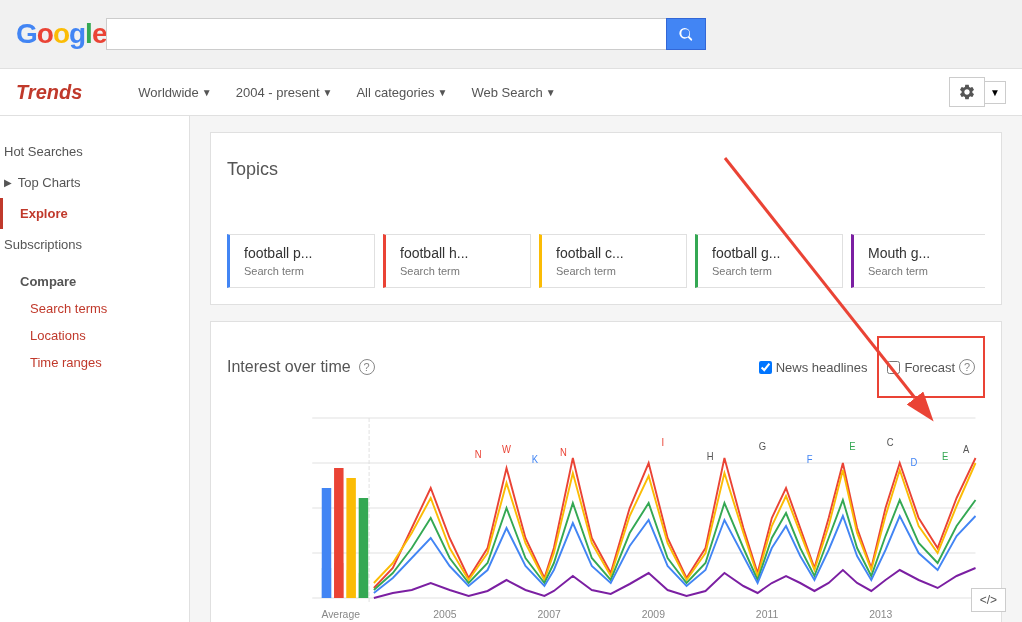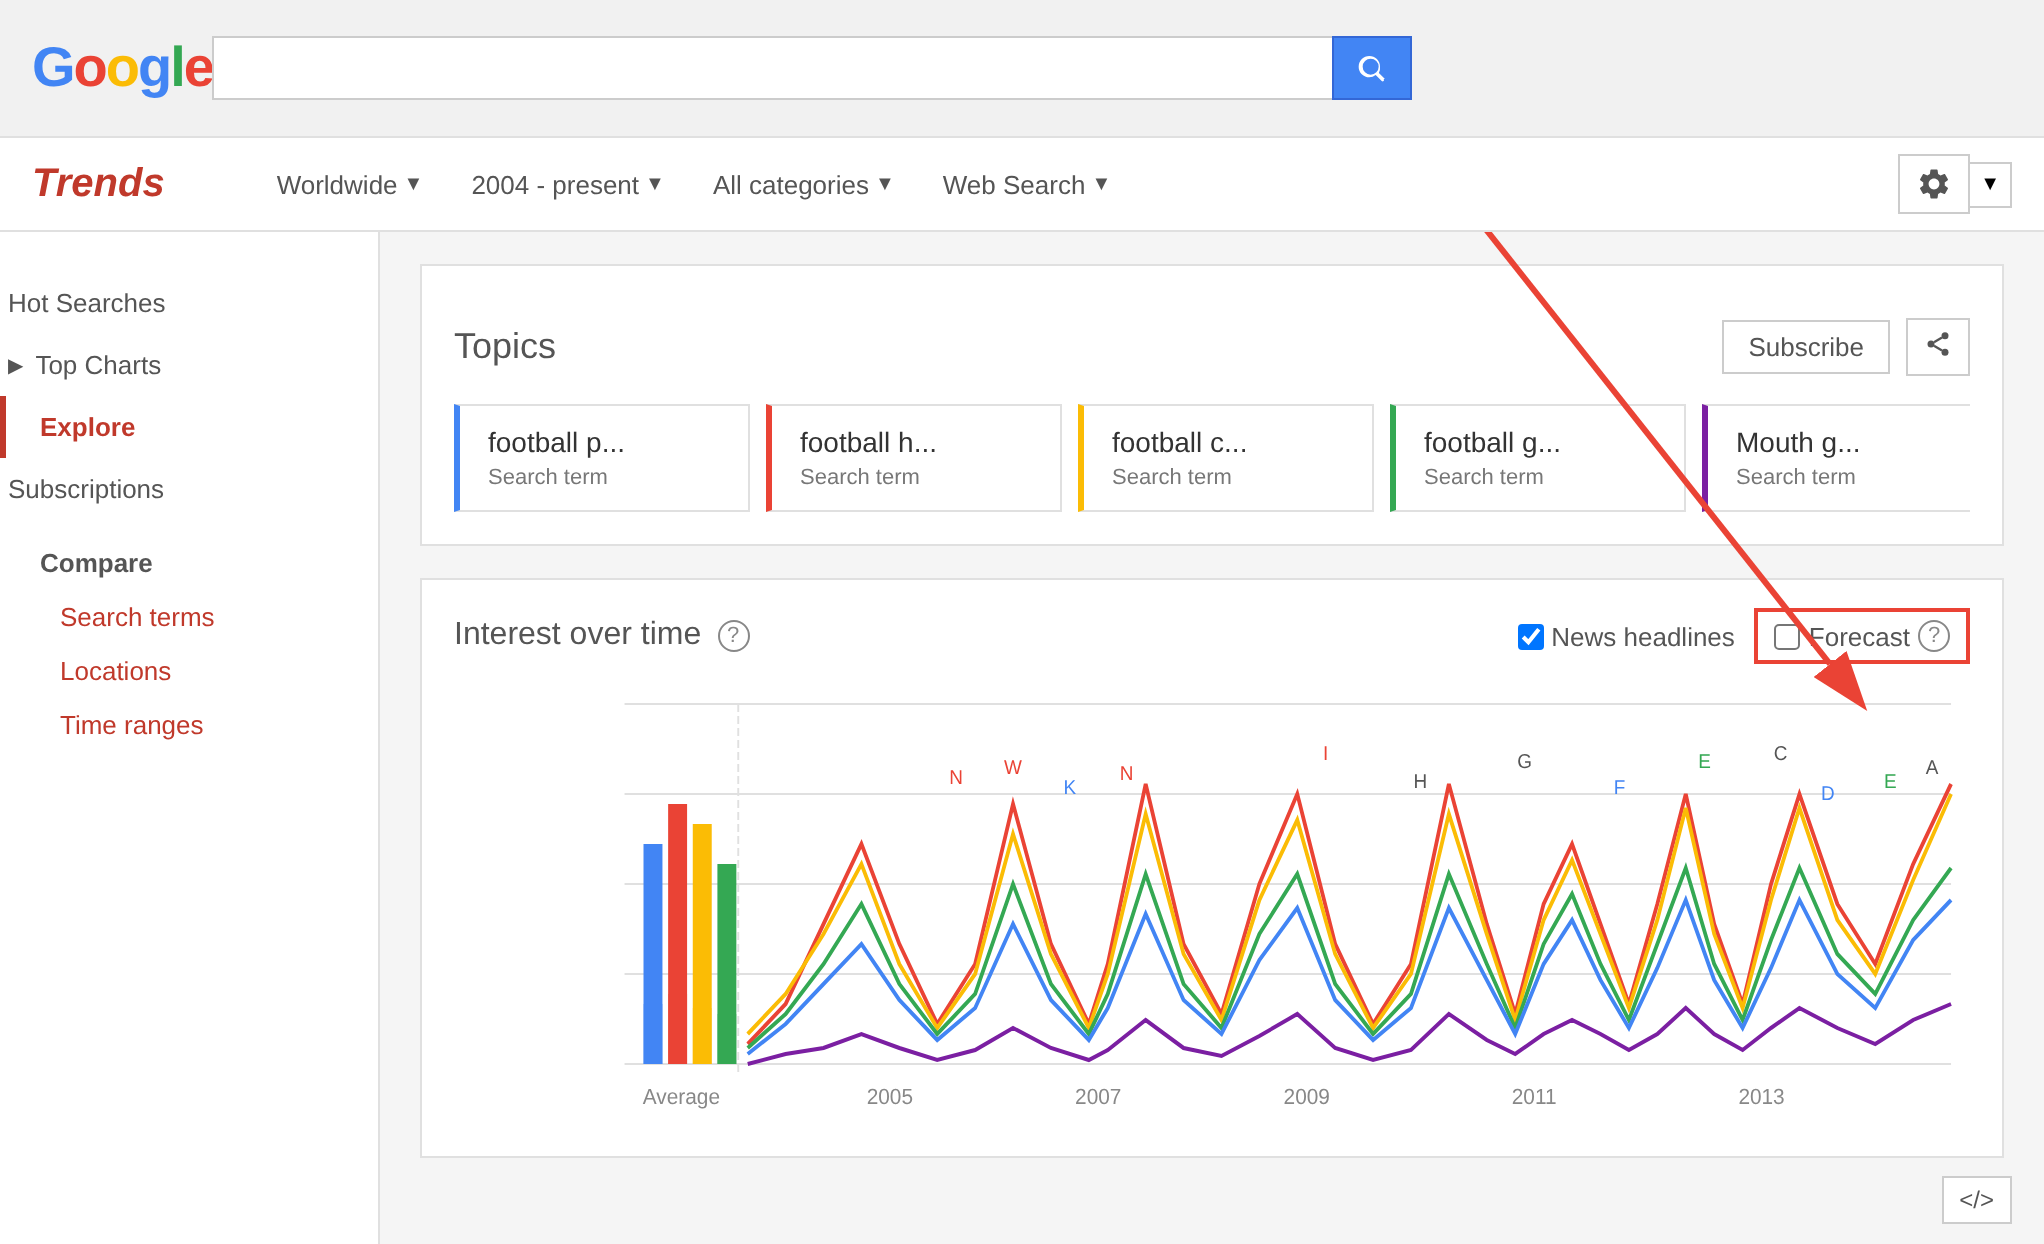--- a/index.html
+++ b/index.html
@@ -182,20 +182,21 @@
       display: flex;
       gap: 8px;
       overflow: hidden;
     }
     .topic-card {
       border: 1px solid #e0e0e0;
       padding: 10px 14px;
       min-width: 148px;
       flex: 1;
       cursor: pointer;
+      margin-top: 40px;
     }
     .topic-border-blue { border-left: 3px solid #4285f4; }
     .topic-border-red { border-left: 3px solid #ea4335; }
     .topic-border-yellow { border-left: 3px solid #fbbc05; }
     .topic-border-green { border-left: 3px solid #34a853; }
     .topic-border-purple { border-left: 3px solid #7b1fa2; }
     .topic-name {
       font-size: 14px;
       color: #333;
       white-space: nowrap;
@@ -255,21 +256,21 @@
       color: #555;
     }
     .news-check-label input[type=checkbox] { cursor: pointer; }
 
     
     #forecast-wrap {
       display: flex;
       align-items: center;
       gap: 4px;
       border: 2px solid #ea4335;
-      padding: 4px 8px;
+      padding: 21px 8px;
     }
     #forecast-checkbox { cursor: pointer; }
     #forecast-label { font-size: 13px; color: #555; }
 
     
     #chart-area {
       height: 220px;
       position: relative;
       margin-top: 10px;
     }
@@ -365,32 +366,20 @@
     <div class="sidebar-subitem">
       <span>Time ranges</span>
     </div>
   </div>
 
   <div id="content">
 
     <div id="topics-section">
       <div id="topics-header">
         <span id="topics-title">Topics</span>
-        <div id="topics-actions">
-          <button id="subscribe-btn">Subscribe</button>
-          <button id="share-btn">
-            <svg width="14" height="14" viewBox="0 0 24 24" fill="#555">
-              <circle cx="18" cy="5" r="3"></circle>
-                <circle cx="6" cy="12" r="3"></circle>
-                <circle cx="18" cy="19" r="3"></circle>
-              <line x1="8.59" y1="13.51" x2="15.42" y2="17.49" stroke="#555" stroke-width="2"></line>
-              <line x1="15.41" y1="6.51" x2="8.59" y2="10.49" stroke="#555" stroke-width="2"></line>
-            </svg>
-          </button>
-        </div>
       </div>
       <div class="topics-list">
         <div class="topic-card topic-border-blue">
           <div class="topic-name">football p...</div>
           <div class="topic-type">Search term</div>
         </div>
         <div class="topic-card topic-border-red">
           <div class="topic-name">football h...</div>
           <div class="topic-type">Search term</div>
         </div>

